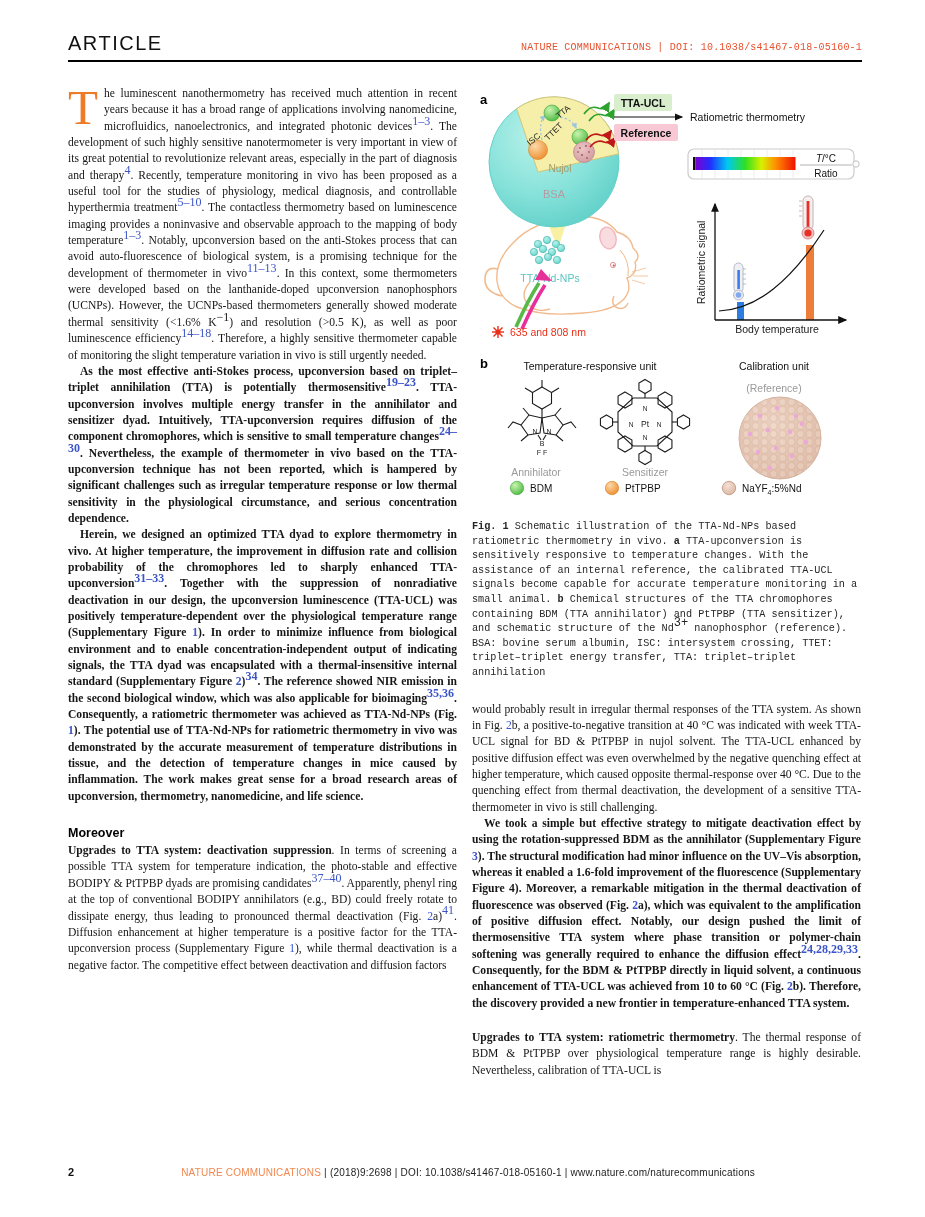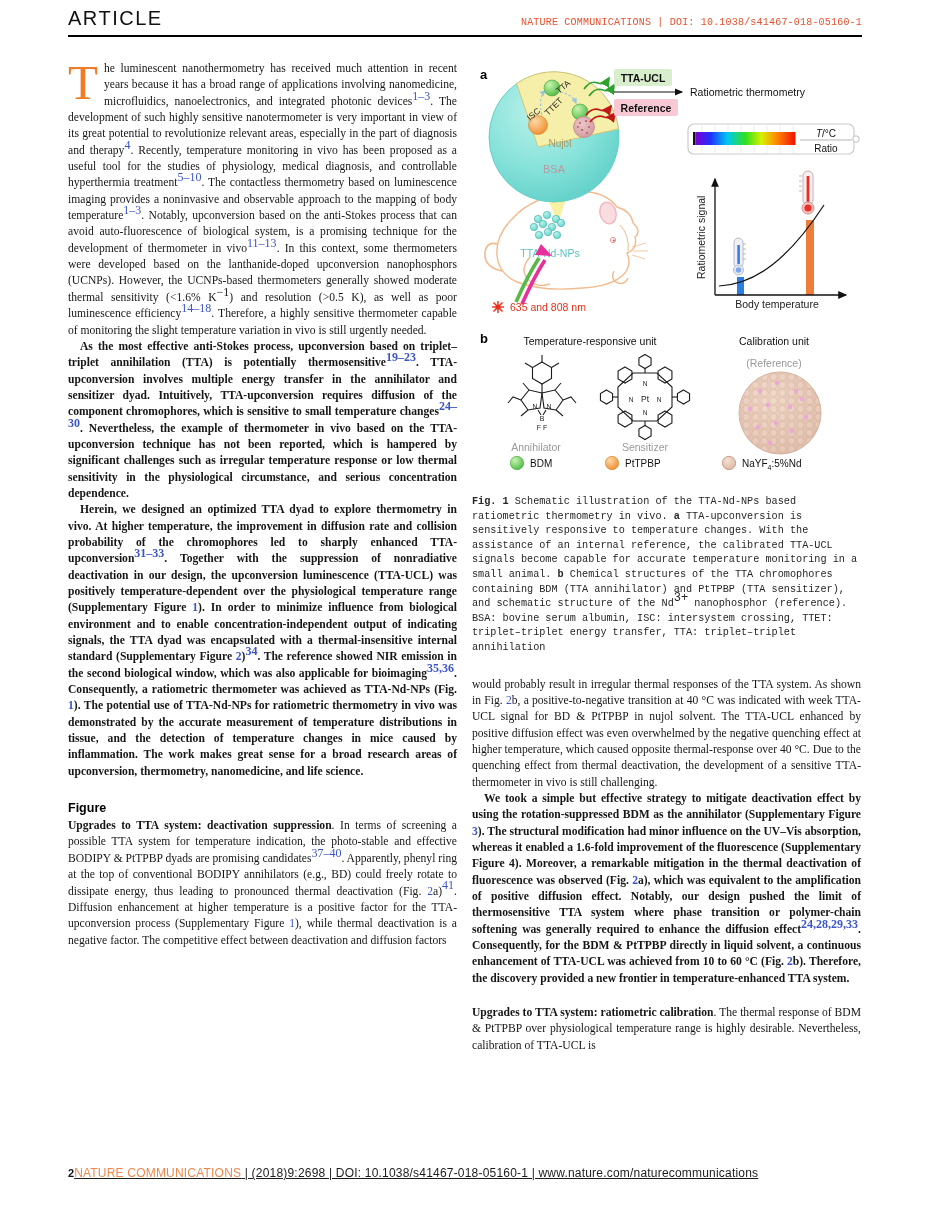--- a/index.html
+++ b/index.html
@@ -1,20 +1,20 @@
 <!DOCTYPE html>
 <html><head>
 <meta charset="utf-8">
 <style>
   html,body{margin:0;padding:0;background:#888;}
   #page{position:relative;width:925px;height:1217px;background:#ffffff;overflow:hidden;
         font-family:"Liberation Serif",serif;color:#161616;}
   
   .hdr{display:flex;justify-content:space-between;align-items:flex-end;
-       margin:7px 63px 0 68px;border-bottom:2.5px solid #000;padding-bottom:5px;}
+       margin:32px 63px 0 68px;border-bottom:2.5px solid #000;padding-bottom:5px;}
   .hdr .article{font-family:"Liberation Sans",sans-serif;font-size:20px;font-weight:400;
        letter-spacing:1.5px;color:#111;}
   .hdr .jref{font-family:Liberation Mono, monospace;font-size:10px;letter-spacing:.2px;
        color:#e8512e;padding-bottom:2px;}
   
   .cols{display:flex;gap:15px;margin:24px 63px 0 68px;}
   .col{width:389px;}
   .col p{margin:0;font-size:11.6px;line-height:16.35px;text-align:justify;}
   .ind{text-indent:12px;font-weight:bold;}
   .dropcap{float:left;font-size:49px;line-height:40px;padding:2px 6px 0 0;color:#ee7b28;}
@@ -25,41 +25,41 @@
        color:#000;margin:21px 0 3px 0;}
   
   .fig-cap{font-family:Liberation Mono, monospace;font-size:10.2px;line-height:14.6px;
        color:#262626;margin-top:-2px;text-align:left;}
   .rc-p1{margin-top:21px !important;}
   .rc-p3{margin-top:18px !important;}
   
   .footer{position:absolute;left:68px;right:63px;top:1166px;display:flex;align-items:baseline;
        font-family:"Liberation Sans",sans-serif;}
   .footer .pg{font-size:11px;font-weight:700;color:#111;}
-  .footer .mid{flex:1;font-size:12px;letter-spacing:.2px;color:#1c1c1c;text-decoration:underline;}
+  .footer .mid{flex:1;text-align:center;font-size:10px;letter-spacing:.2px;color:#1c1c1c;}
   .footer .brand{color:#f0884e;}
   svg text{font-family:"Liberation Sans",sans-serif;}
 </style>
 </head>
 <body>
 
 <div id="page">
 
   <div class="hdr">
     <span class="article">ARTICLE</span>
     <span class="jref">NATURE COMMUNICATIONS | DOI: 10.1038/s41467-018-05160-1</span>
   </div>
 
   <div class="cols">
 
     <div class="col">
       <p><span class="dropcap">T</span><span><span>he luminescent nanothermometry has received much attention in recent years because it has a broad range of applications involving nanomedicine, microfluidics, nanoelectronics, and integrated photonic devices</span><sup class="seg-ref">1–3</sup><span>. The development of such highly sensitive nanotermometer is very important in view of its great potential to revolutionize relevant areas, especially in the part of diagnosis and therapy</span><sup class="seg-ref">4</sup><span>. Recently, temperature monitoring in vivo has been proposed as a useful tool for the studies of physiology, medical diagnosis, and controllable hyperthermia treatment</span><sup class="seg-ref">5–10</sup><span>. The contactless thermometry based on luminescence imaging provides a noninvasive and observable approach to the mapping of body temperature</span><sup class="seg-ref">1–3</sup><span>. Notably, upconversion based on the anti-Stokes process that can avoid auto-fluorescence of biological system, is a promising technique for the development of thermometer in vivo</span><sup class="seg-ref">11–13</sup><span>. In this context, some thermometers were developed based on the lanthanide-doped upconversion nanophosphors (UCNPs). However, the UCNPs-based thermometers generally showed moderate thermal sensitivity (&lt;1.6% K</span><sup class="seg-sup">−1</sup><span>) and resolution (&gt;0.5 K), as well as poor luminescence efficiency</span><sup class="seg-ref">14–18</sup><span>. Therefore, a highly sensitive thermometer capable of monitoring the slight temperature variation in vivo is still urgently needed.</span></span></p>
       <p class="ind"><span>As the most effective anti-Stokes process, upconversion based on triplet–triplet annihilation (TTA) is potentially thermosensitive</span><sup class="seg-ref">19–23</sup><span>. TTA-upconversion involves multiple energy transfer in the annihilator and sensitizer dyad. Intuitively, TTA-upconversion requires diffusion of the component chromophores, which is sensitive to small temperature changes</span><sup class="seg-ref">24–30</sup><span>. Nevertheless, the example of thermometer in vivo based on the TTA-upconversion technique has not been reported, which is hampered by significant challenges such as irregular temperature response or low thermal sensitivity in the physiological circumstance, and serious concentration dependence.</span></p>
       <p class="ind"><span>Herein, we designed an optimized TTA dyad to explore thermometry in vivo. At higher temperature, the improvement in diffusion rate and collision probability of the chromophores led to sharply enhanced TTA-upconversion</span><sup class="seg-ref">31–33</sup><span>. Together with the suppression of nonradiative deactivation in our design, the upconversion luminescence (TTA-UCL) was positively temperature-dependent over the physiological temperature range (Supplementary Figure </span><span class="seg-link">1</span><span>). In order to minimize influence from biological environment and to enable concentration-independent output of indicating signals, the TTA dyad was encapsulated with a thermal-insensitive internal standard (Supplementary Figure </span><span class="seg-link">2</span><span>)</span><sup class="seg-ref">34</sup><span>. The reference showed NIR emission in the second biological window, which was also applicable for bioimaging</span><sup class="seg-ref">35,36</sup><span>. Consequently, a ratiometric thermometer was achieved as TTA-Nd-NPs (Fig. </span><span class="seg-link">1</span><span>). The potential use of TTA-Nd-NPs for ratiometric thermometry in vivo was demonstrated by the accurate measurement of temperature distributions in tissue, and the detection of temperature changes in mice caused by inflammation. The work makes great sense for a broad research areas of upconversion, thermometry, nanomedicine, and life science.</span></p>
-      <div class="results-h">Figure</div>
+      <div class="results-h">Moreover</div>
       <p><span class="seg-b">Upgrades to TTA system: deactivation suppression</span><span>. In terms of screening a possible TTA system for temperature indication, the photo-stable and effective BODIPY &amp; PtTPBP dyads are promising candidates</span><sup class="seg-ref">37–40</sup><span>. Apparently, phenyl ring at the top of conventional BODIPY annihilators (e.g., BD) could freely rotate to dissipate energy, thus leading to pronounced thermal deactivation (Fig. </span><span class="seg-link">2</span><span>a)</span><sup class="seg-ref">41</sup><span>. Diffusion enhancement at higher temperature is a positive factor for the TTA-upconversion process (Supplementary Figure </span><span class="seg-link">1</span><span>), while thermal deactivation is a negative factor. The competitive effect between deactivation and diffusion factors</span></p>
     </div>
 
     <div class="col">
 
       <svg width="389" height="432" viewBox="0 0 389 432">
         <defs>
           <radialGradient id="gTeal" cx="38%" cy="30%" r="75%">
             <stop offset="0%" stop-color="#b9f2ea"></stop>
               <stop offset="60%" stop-color="#84e2da"></stop>
@@ -327,21 +327,21 @@
           <text x="153" y="406" font-size="10" fill="#111">PtTPBP</text>
           <circle cx="257" cy="402" r="6.7" fill="url(#gNP)" stroke="#c09080" stroke-width="0.8"></circle>
           <text x="270" y="406" font-size="10" fill="#111"><tspan>NaYF</tspan><tspan dy="2.5" font-size="7">4</tspan><tspan dy="-2.5">:5%Nd</tspan></text>
         </g>
       </svg>
 
       <div class="fig-cap"><span class="seg-b">Fig. 1</span><span> Schematic illustration of the TTA-Nd-NPs based ratiometric thermometry in vivo. </span><span class="seg-b">a</span><span> TTA-upconversion is sensitively responsive to temperature changes. With the assistance of an internal reference, the calibrated TTA-UCL signals become capable for accurate temperature monitoring in a small animal. </span><span class="seg-b">b</span><span> Chemical structures of the TTA chromophores containing BDM (TTA annihilator) and PtTPBP (TTA sensitizer), and schematic structure of the Nd</span><sup class="seg-sup">3+</sup><span> nanophosphor (reference). BSA: bovine serum albumin, ISC: intersystem crossing, TTET: triplet–triplet energy transfer, TTA: triplet–triplet annihilation</span></div>
 
       <p class="rc-p1"><span>would probably result in irregular thermal responses of the TTA system. As shown in Fig. </span><span class="seg-link">2</span><span>b, a positive-to-negative transition at 40 °C was indicated with week TTA-UCL signal for BD &amp; PtTPBP in nujol solvent. The TTA-UCL enhanced by positive diffusion effect was even overwhelmed by the negative quenching effect at higher temperature, which caused opposite thermal-response over 40 °C. Due to the quenching effect from thermal deactivation, the development of a sensitive TTA-thermometer in vivo is still challenging.</span></p>
       <p class="ind"><span>We took a simple but effective strategy to mitigate deactivation effect by using the rotation-suppressed BDM as the annihilator (Supplementary Figure </span><span class="seg-link">3</span><span>). The structural modification had minor influence on the UV–Vis absorption, whereas it enabled a 1.6-fold improvement of the fluorescence (Supplementary Figure 4). Moreover, a remarkable mitigation in the thermal deactivation of fluorescence was observed (Fig. </span><span class="seg-link">2</span><span>a), which was equivalent to the amplification of positive diffusion effect. Notably, our design pushed the limit of thermosensitive TTA system where phase transition or polymer-chain softening was generally required to enhance the diffusion effect</span><sup class="seg-ref">24,28,29,33</sup><span>. Consequently, for the BDM &amp; PtTPBP directly in liquid solvent, a continuous enhancement of TTA-UCL was achieved from 10 to 60 °C (Fig. </span><span class="seg-link">2</span><span>b). Therefore, the discovery provided a new frontier in temperature-enhanced TTA system.</span></p>
-      <p class="rc-p3"><span class="seg-b">Upgrades to TTA system: ratiometric calibration</span><span>. The thermal response of BDM &amp; PtTPBP over physiological temperature range is highly desirable. Nevertheless, calibration of TTA-UCL is</span></p>
+      <p class="rc-p3"><span class="seg-b">Upgrades to TTA system: ratiometric thermometry</span><span>. The thermal response of BDM &amp; PtTPBP over physiological temperature range is highly desirable. Nevertheless, calibration of TTA-UCL is</span></p>
     </div>
   </div>
 
   <div class="footer">
     <span class="pg">2</span>
     <span class="mid"><span class="brand">NATURE COMMUNICATIONS</span><span> | (2018)9:2698 | DOI: 10.1038/s41467-018-05160-1 | www.nature.com/naturecommunications</span></span>
   </div>
 
 </div>
 

